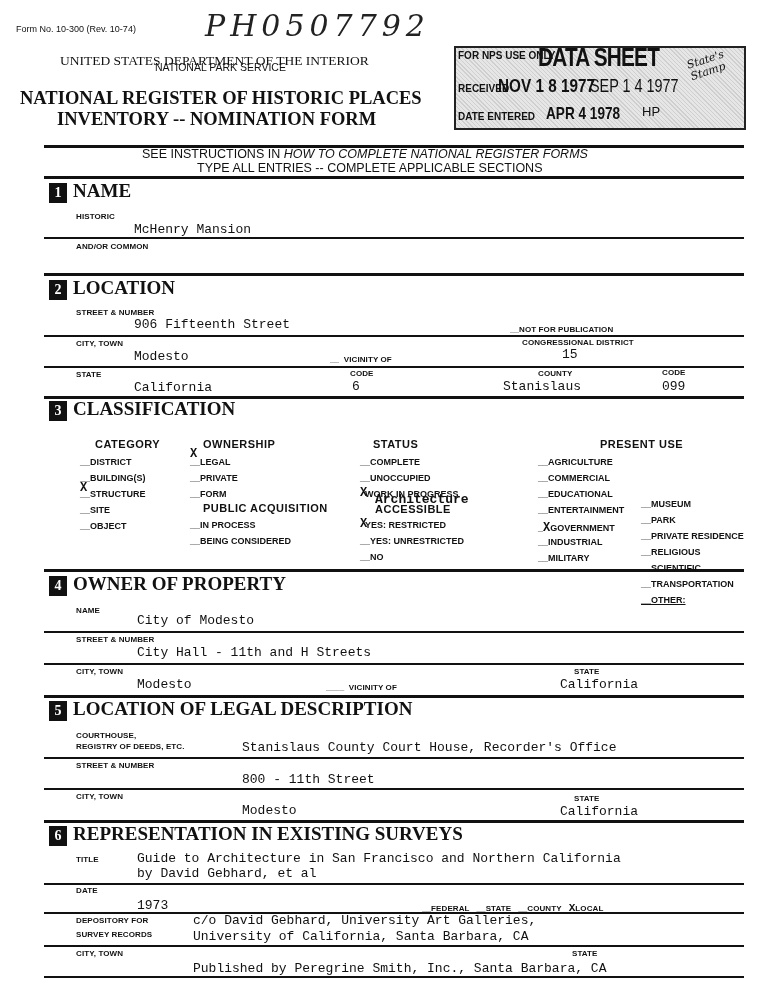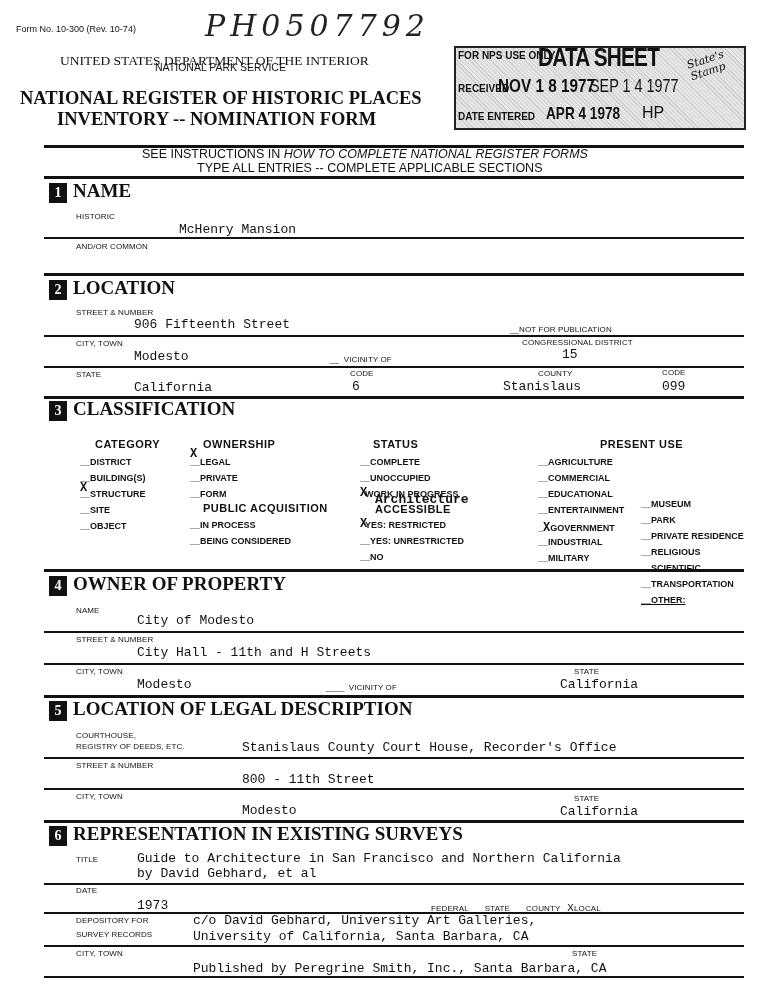--- a/index.html
+++ b/index.html
@@ -7,21 +7,21 @@
     width: 767px; height: 1000px; background: #ffffff; position: relative; overflow: hidden;
     color: #111; font-family: "Liberation Sans", sans-serif;
   }
   .abs { position: absolute; white-space: nowrap; }
   .sans { font-family: "Liberation Sans", sans-serif; }
   .serif { font-family: "Liberation Serif", serif; }
   .mono { font-family: "Liberation Mono", monospace; }
   .rule { position: absolute; left: 44px; width: 700px; background: #111; }
   .r-thick { height: 3px; }
   .r-med { height: 2px; }
-  .lbl { font-size: 8px; font-weight: normal; letter-spacing: 0.1px; }
+  .lbl { font-size: 8px; font-weight: bold; letter-spacing: 0.1px; }
   .val { font-size: 13px; font-family: "Liberation Mono", monospace; }
   .sechead { font-family: "Liberation Serif", serif; font-weight: bold; font-size: 19px; }
   .secnum {
     position: absolute; width: 18px; height: 20px; background: #111; color: #fff;
     font-family: "Liberation Serif", serif; font-weight: bold; font-size: 14px;
     text-align: center; line-height: 20px;
   }
   .col-head { font-size: 11px; font-weight: bold; letter-spacing: 0.5px; }
   .opt { font-size: 9px; font-weight: bold; }
   .stamp-box {
@@ -42,34 +42,34 @@
 
 <div class="stamp-box">
   <div class="abs sans" style="left:2px;top:2px;font-size:10px;font-weight:bold;">FOR NPS USE ONLY</div>
   <div class="abs sans" style="left:82px;top:-6px;font-size:26px;font-weight:bold;letter-spacing:-1px;transform:scaleX(0.8);transform-origin:left;">DATA SHEET</div>
   <div class="abs" style="left:232px;top:4px;font-family:'DejaVu Serif',serif;font-style:italic;font-size:11px;transform:rotate(-18deg);white-space:normal;width:50px;line-height:12px;">State's Stamp</div>
   <div class="abs sans" style="left:2px;top:35px;font-size:10px;font-weight:bold;">RECEIVED</div>
   <div class="abs sans" style="left:42px;top:28px;font-size:18px;font-weight:bold;transform:scaleX(0.85);transform-origin:left;">NOV 1 8 1977</div>
   <div class="abs sans" style="left:134px;top:28px;font-size:18px;transform:scaleX(0.8);transform-origin:left;">SEP 1 4 1977</div>
   <div class="abs sans" style="left:2px;top:63px;font-size:10px;font-weight:bold;">DATE ENTERED</div>
   <div class="abs sans" style="left:90px;top:56px;font-size:17px;font-weight:bold;transform:scaleX(0.8);transform-origin:left;">APR 4  1978</div>
-  <div class="abs sans" style="left:186px;top:56px;font-size:16px;">HP</div>
+  <div class="abs sans" style="left:186px;top:56px;font-size:13px;">HP</div>
 </div>
 
 <div class="rule r-thick" style="top:145px;"></div>
 <div class="abs sans" style="left:142px;top:147px;font-size:12.5px;">
   <span>SEE INSTRUCTIONS IN </span><i>HOW TO COMPLETE NATIONAL REGISTER FORMS</i>
 </div>
 <div class="abs sans" style="left:197px;top:161px;font-size:12.5px;">TYPE ALL ENTRIES -- COMPLETE APPLICABLE SECTIONS</div>
 <div class="rule r-thick" style="top:176px;"></div>
 
 <div class="secnum" style="left:49px;top:183px;">1</div>
 <div class="abs sechead" style="left:73px;top:180px;">NAME</div>
 <div class="abs lbl" style="left:76px;top:212px;">HISTORIC</div>
-<div class="abs val" style="left:134px;top:222px;margin-left:45px;">McHenry Mansion</div>
+<div class="abs val" style="left:134px;top:222px;">McHenry Mansion</div>
 <div class="rule r-med" style="top:237px;"></div>
 <div class="abs lbl" style="left:76px;top:242px;">AND/OR COMMON</div>
 <div class="abs val" style="left:134px;top:252px;"></div>
 
 <div class="rule r-thick" style="top:273px;"></div>
 <div class="secnum" style="left:49px;top:280px;">2</div>
 <div class="abs sechead" style="left:73px;top:277px;">LOCATION</div>
 <div class="abs lbl" style="left:76px;top:308px;">STREET &amp; NUMBER</div>
 <div class="abs val" style="left:134px;top:317px;">906 Fifteenth Street</div>
 <div class="abs lbl" style="left:510px;top:325px;">__NOT FOR PUBLICATION</div>

